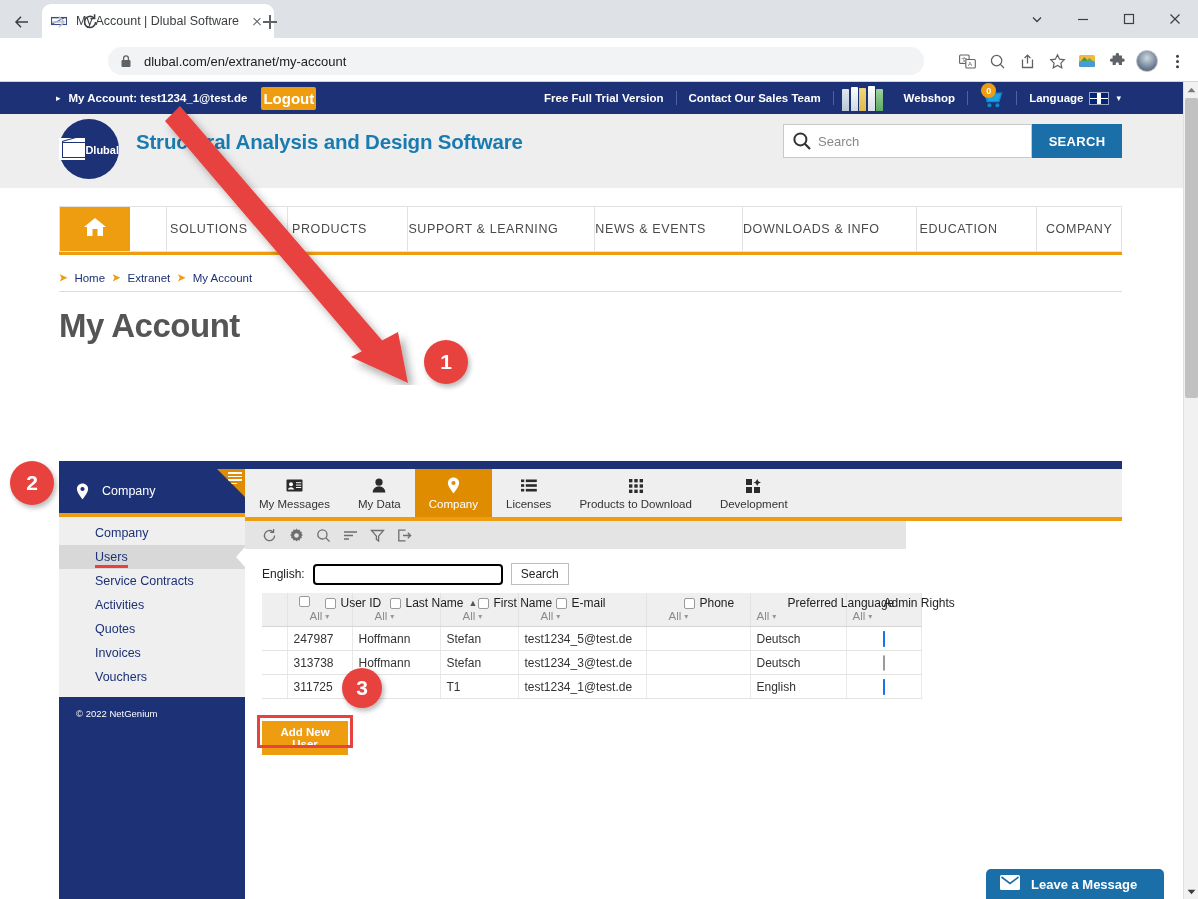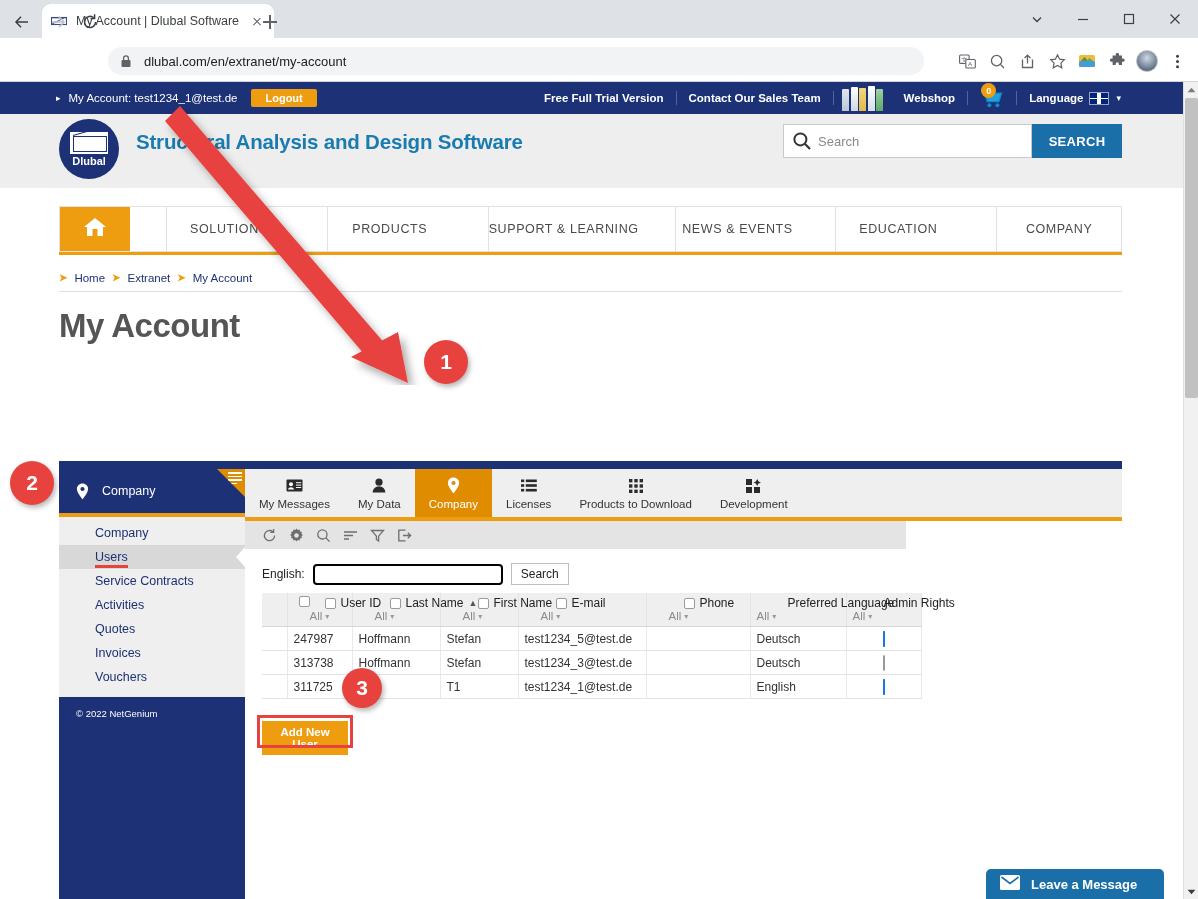--- a/index.html
+++ b/index.html
@@ -74,24 +74,24 @@
     background:#ffffff; overflow:hidden;
   }
 
   
   .utilbar{
     position:absolute; left:0; top:0; width:1183px; height:32px;
     background:#1c3176; color:#ffffff;
   }
   .util-left{ position:absolute; left:56px; top:0; height:32px; display:flex; align-items:center; gap:8px; }
   .util-caret{ color:#ffffff; font-size:9px; }
-  .util-acct{ font-size:11.5px; font-weight:normal; color:#ffffff; white-space:nowrap;}
+  .util-acct{ font-size:11.5px; font-weight:bold; color:#ffffff; white-space:nowrap;}
   .logout-btn{
-    background:#ef9d10; color:#ffffff; font-size:11px; font-weight:bold;
-    padding:3px 14px; border-radius:2px; margin-left:6px;
+    background:#ef9d10; color:#ffffff; font-size:15px; font-weight:bold;
+    padding:3px 2px; border-radius:2px; margin-left:6px;
   }
   .util-right{ position:absolute; right:62px; top:0; height:32px; display:flex; align-items:center; gap:0px; }
   .util-link{ font-size:11.5px; font-weight:bold; color:#ffffff; white-space:nowrap; padding:0 12px;}
   .util-div{ width:1px; height:14px; background:#4f63a0;}
   .books-ico{ width:42px; height:26px; margin:0 8px; display:flex; align-items:flex-end; justify-content:center; gap:1.5px;}
   .book{ width:7px; border-radius:1px 1px 0 0; }
   .cart-wrap{ position:relative; width:36px; height:26px; margin:0 6px; display:flex; align-items:center; justify-content:center;}
   .cart-badge{
     position:absolute; left:7px; top:-2px; width:15px;height:15px; border-radius:50%;
     background:#ef9d10; color:#ffffff; font-size:9px; font-weight:bold;
@@ -109,21 +109,21 @@
   }
   .lang-caret{ margin-left:7px; font-size:9px;}
 
   
   .headerband{
     position:absolute; left:0; top:32px; width:1183px; height:74px;
     background:#eeeeee;
   }
   .logo-circle{
     position:absolute; left:59px; top:-5px; width:60px; height:60px; border-radius:50%;
-    background:#1c3176; display:flex; flex-direction:column; align-items:center; justify-content:center;
+    background:#1c3176; display:flex; flex-direction:row; align-items:center; justify-content:center;
   }
   .logo-box{
     width:38px;height:22px; background:#ffffff; position:relative; overflow:hidden;
   }
   .logo-box::before{
     content:""; position:absolute; left:3px; top:4px; width:32px;height:14px;
     border:1.4px solid #1c3176;
   }
   .logo-box::after{
     content:""; position:absolute; left:3px; top:3px; width:34px; height:1.4px;
@@ -497,20 +497,21 @@
           <svg width="26" height="24" viewBox="0 0 26 24">
               <path d="M13 3 L24 12 H21 V21 H5 V12 H2 Z" fill="#ffffff"></path>
               <rect x="10.5" y="14" width="5" height="7" fill="#ef9d10"></rect>
             </svg>
         </span>
       </div>
       <div class="nav-item">SOLUTIONS</div>
       <div class="nav-item">PRODUCTS</div>
       <div class="nav-item">SUPPORT &amp; LEARNING</div>
       <div class="nav-item">NEWS &amp; EVENTS</div>
+      <div class="nav-item">DOWNLOADS &amp; INFO</div>
       <div class="nav-item">EDUCATION</div>
       <div class="nav-item">COMPANY</div>
     </div>
     <div class="nav-underline"></div>
 
     <div class="breadcrumb">
       <span class="bc-arrow">➤</span>
       <span class="bc-link">Home</span>
       <span class="bc-arrow">➤</span>
       <span class="bc-link">Extranet</span>

